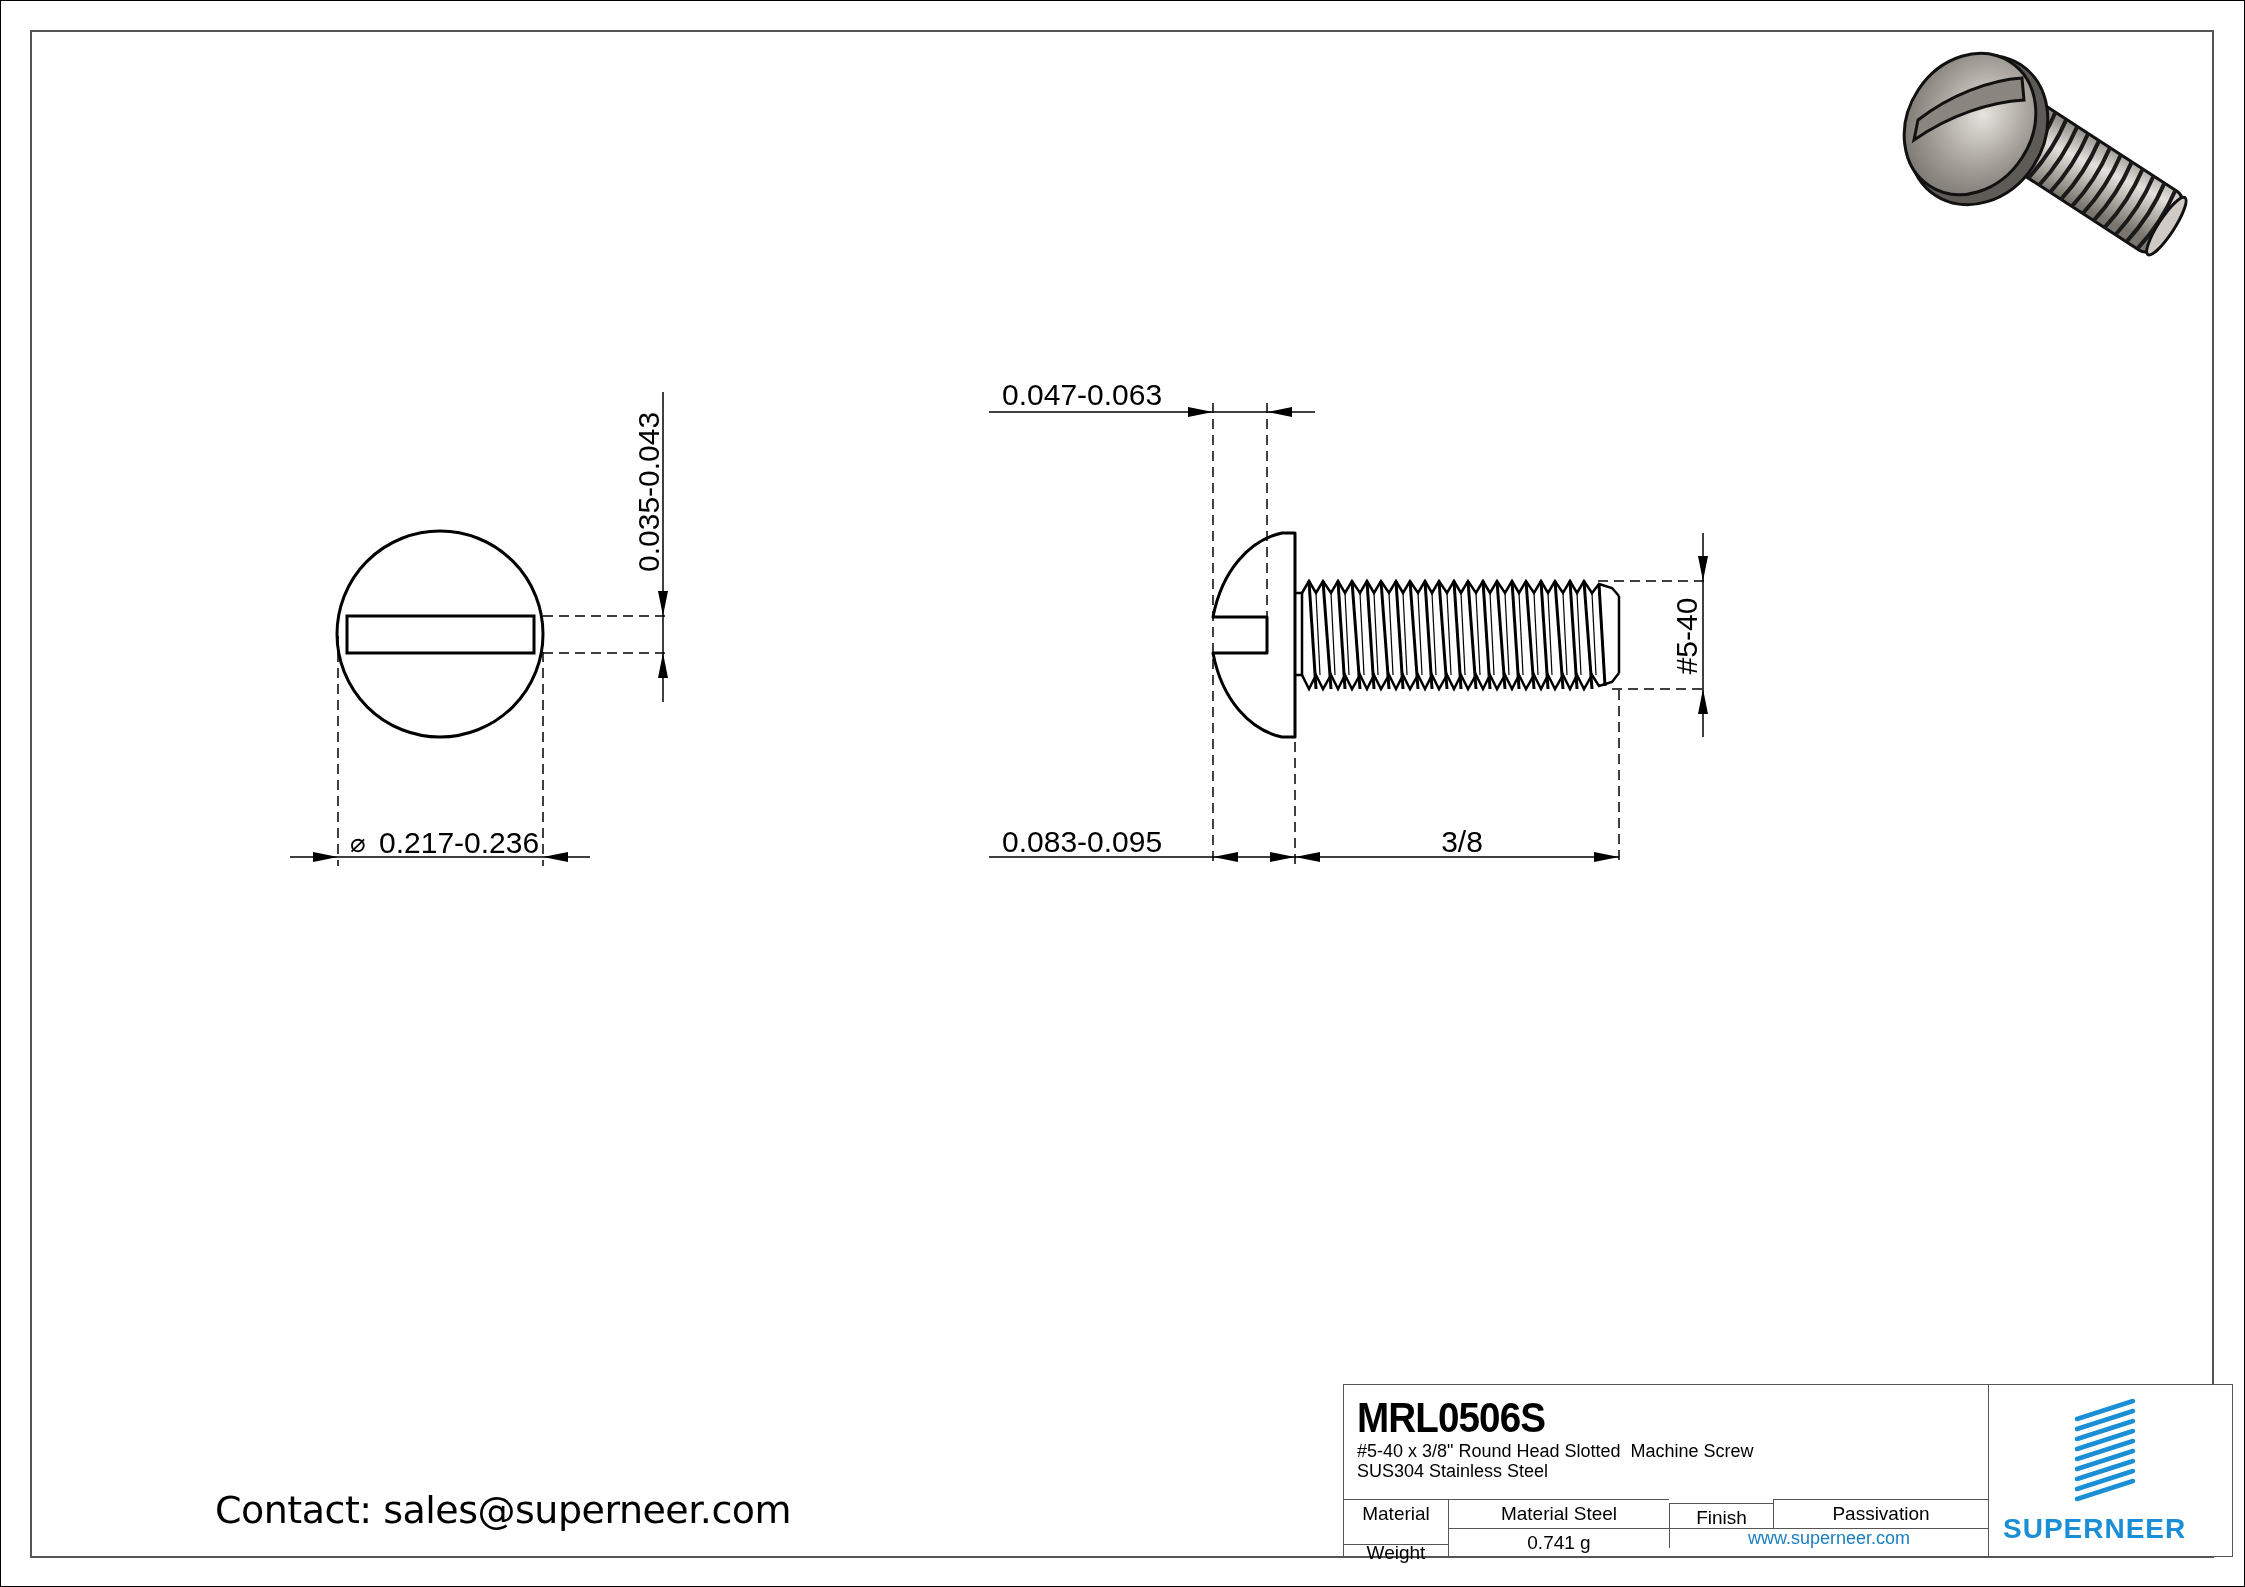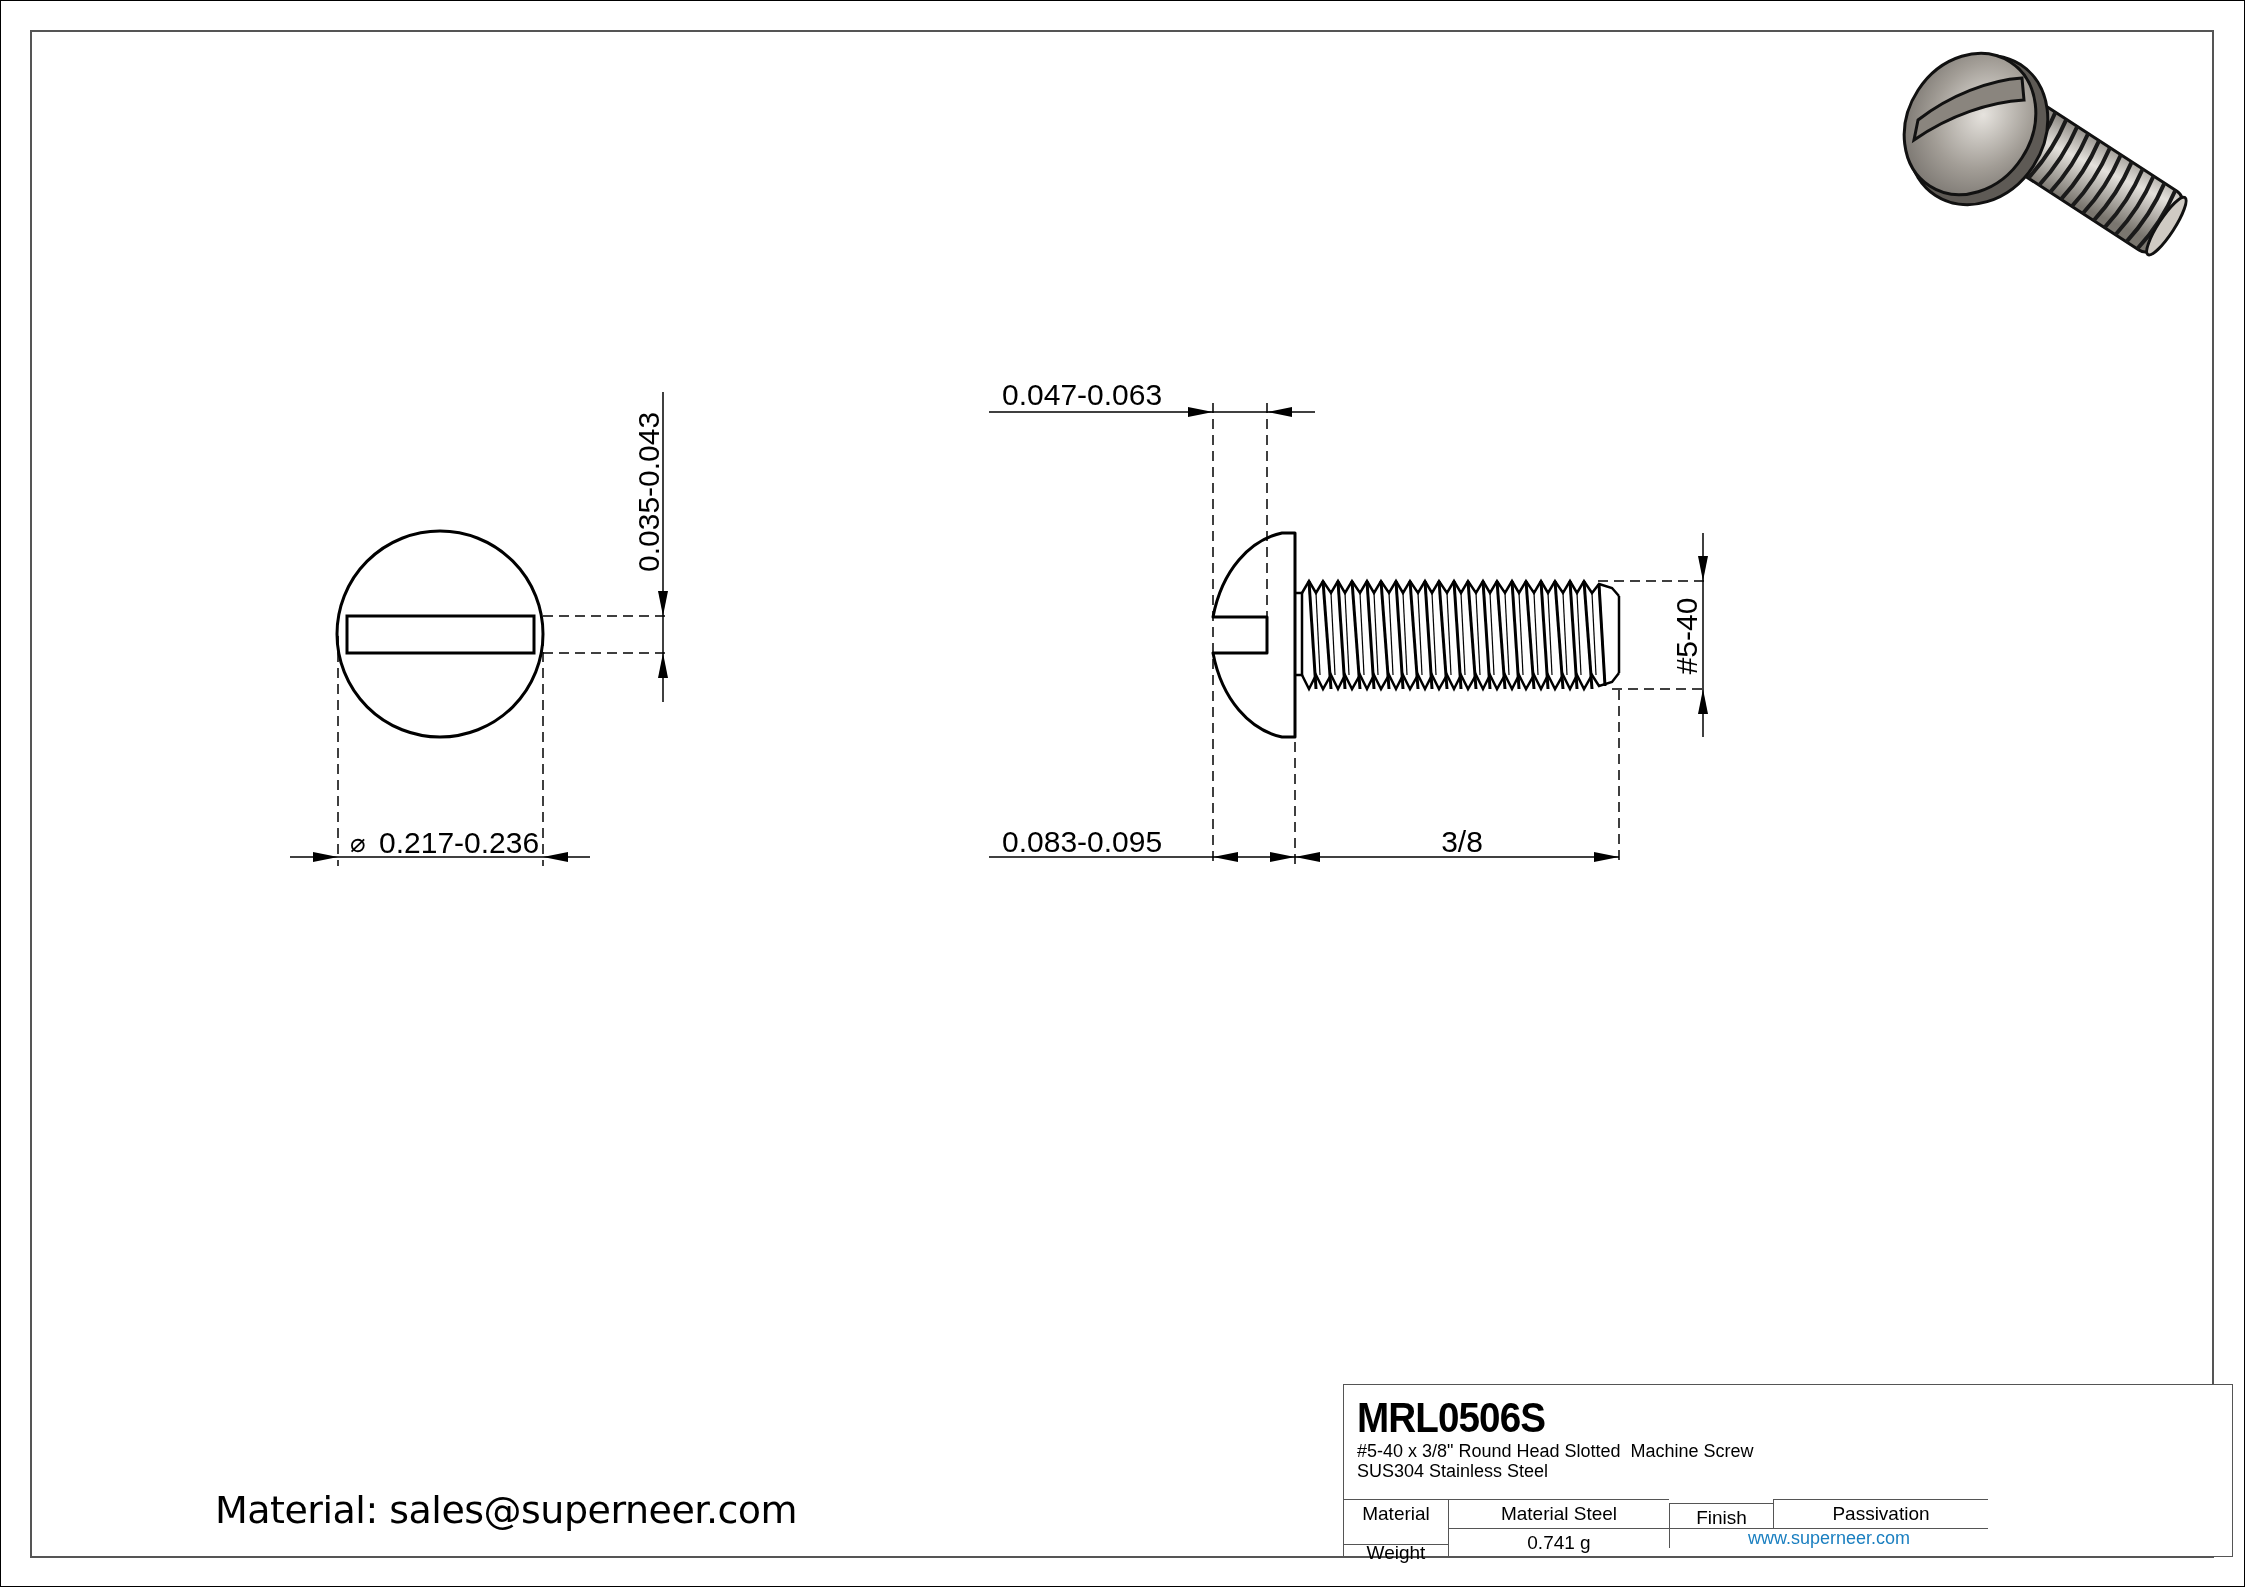--- a/index.html
+++ b/index.html
@@ -169,30 +169,46 @@
         <path d="M2171,135 q6,35 0,70"></path>
       </g>
       <ellipse cx="2183" cy="170" rx="8" ry="34" fill="#cfcac3" stroke="#111" stroke-width="3"></ellipse>
     </g>
     <ellipse cx="1978" cy="130" rx="66" ry="78" transform="rotate(33 1978 130)" fill="#5e5a55" stroke="#111" stroke-width="3"></ellipse>
     <ellipse cx="1970" cy="124" rx="62" ry="74" transform="rotate(33 1970 124)" fill="url(#headGrad)" stroke="#111" stroke-width="3"></ellipse>
     <path d="M1918,120 C1950,95 1990,80 2022,78 L2024,100 C1990,102 1950,115 1914,140 Z" fill="#8a857e" stroke="#111" stroke-width="3"></path>
   </g>
 </svg>
 
-<div class="contact">Material: sales@superneer.com</div>
+<div class="contact">Contact: sales@superneer.com</div>
 
 <div class="title-block">
   <div class="tb-main">
     <div class="tb-partno">MRL0506S</div>
     <div class="tb-desc1">#5-40 x 3/8" Round Head Slotted  Machine Screw</div>
     <div class="tb-desc2">SUS304 Stainless Steel</div>
   </div>
   <div class="tb-table">
     <div class="cell" style="left:0;top:0;width:104px;height:29px;">Material</div>
     <div class="cell vl" style="left:104px;top:0;width:221px;height:29px;">Material Steel</div>
     <div class="cell vl" style="left:325px;top:4px;width:104px;height:29px;">Finish</div>
     <div class="cell vl" style="left:429px;top:0;width:215px;height:29px;">Passivation</div>
     <div class="cell" style="left:0;top:45px;width:104px;height:16px;">Weight</div>
     <div class="cell vl" style="left:104px;top:29px;width:221px;height:28px;">0.741 g</div>
     <div class="cell vl link" style="left:325px;top:29px;width:319px;height:20px;">www.superneer.com</div>
   </div>
+  <div class="tb-logo">
+    <svg width="244" height="171" style="position:absolute;left:0;top:0;">
+      <g stroke="#1a8fd6" stroke-width="4.5" stroke-linecap="round">
+        <line x1="88" y1="34" x2="144" y2="16"></line>
+        <line x1="88" y1="44" x2="144" y2="26"></line>
+        <line x1="88" y1="54" x2="144" y2="36"></line>
+        <line x1="88" y1="64" x2="144" y2="46"></line>
+        <line x1="88" y1="74" x2="144" y2="56"></line>
+        <line x1="88" y1="84" x2="144" y2="66"></line>
+        <line x1="88" y1="94" x2="144" y2="76"></line>
+        <line x1="88" y1="104" x2="144" y2="86"></line>
+        <line x1="88" y1="114" x2="144" y2="96"></line>
+      </g>
+    </svg>
+    <div class="tb-logo-text">SUPERNEER</div>
+  </div>
 </div>
 
 </body></html>

